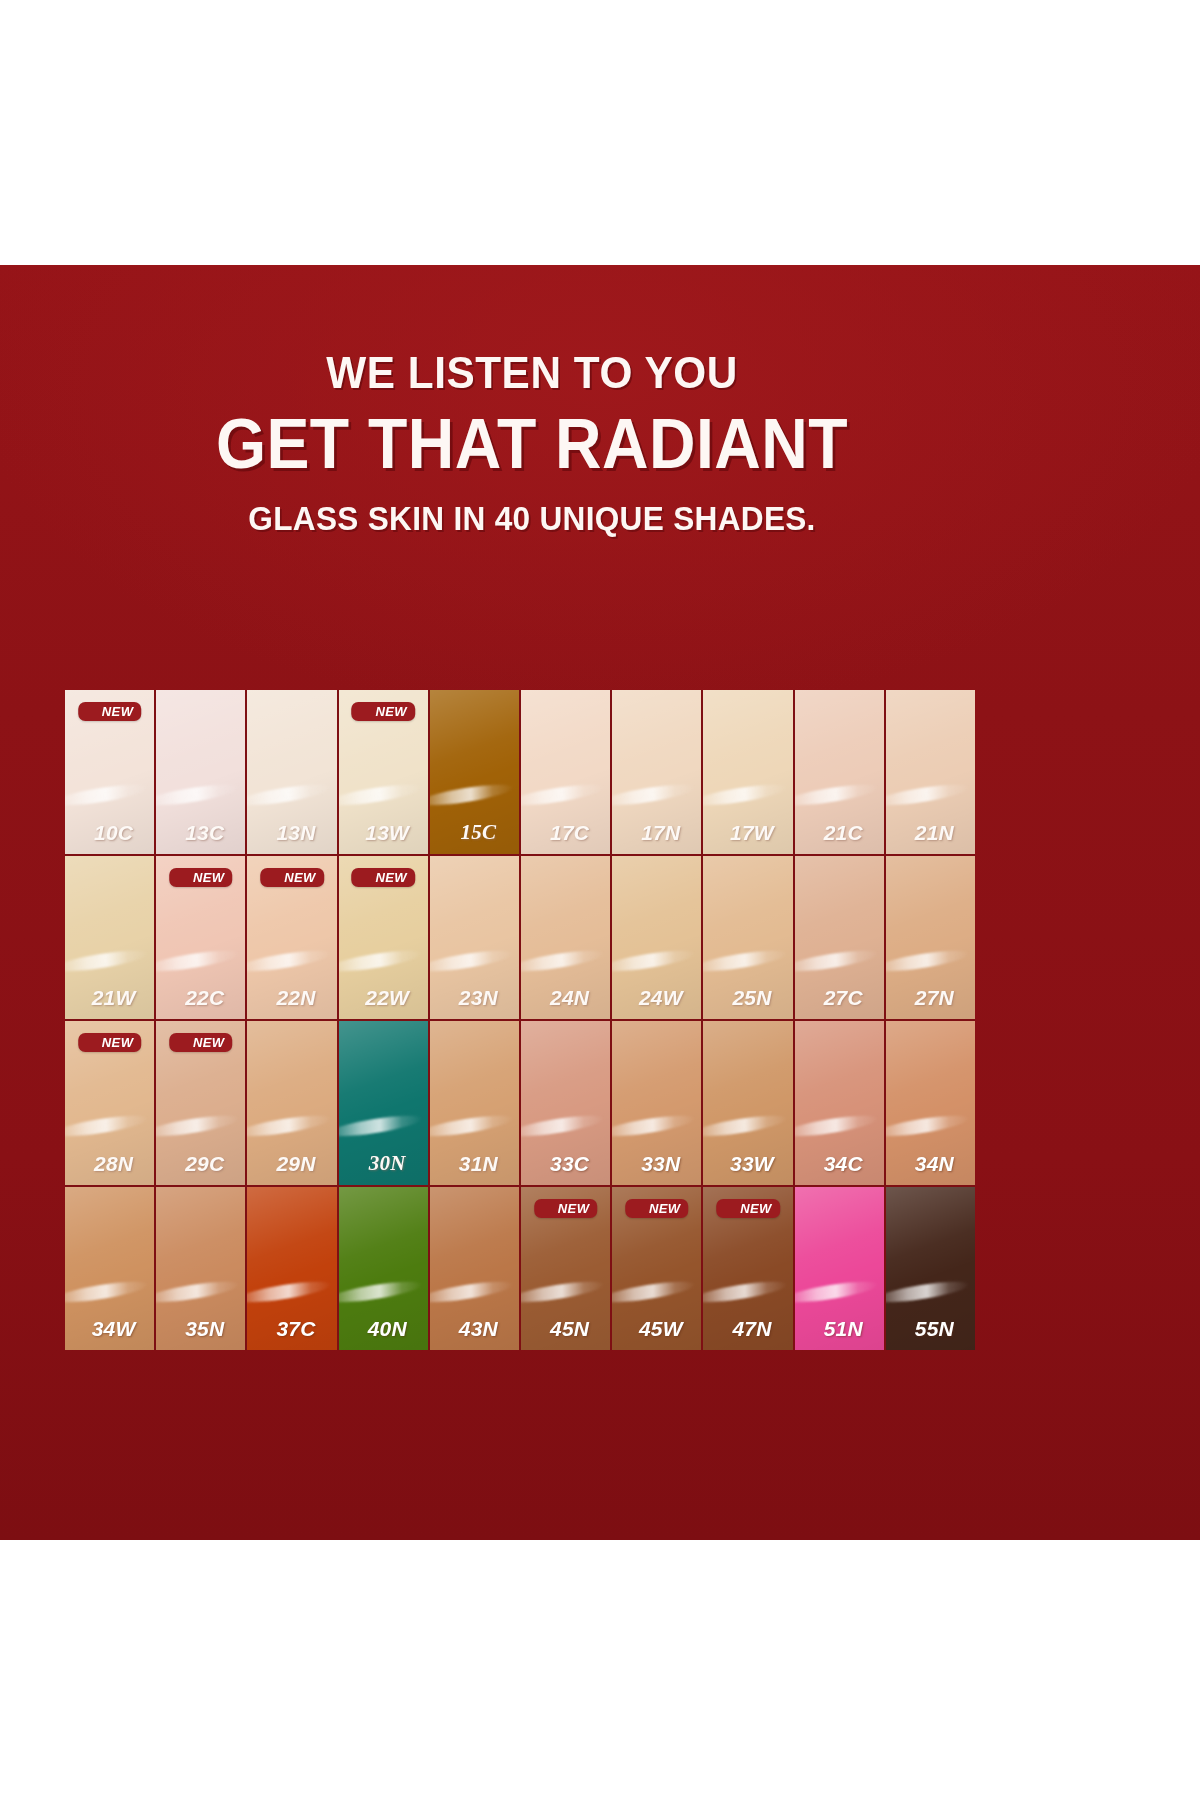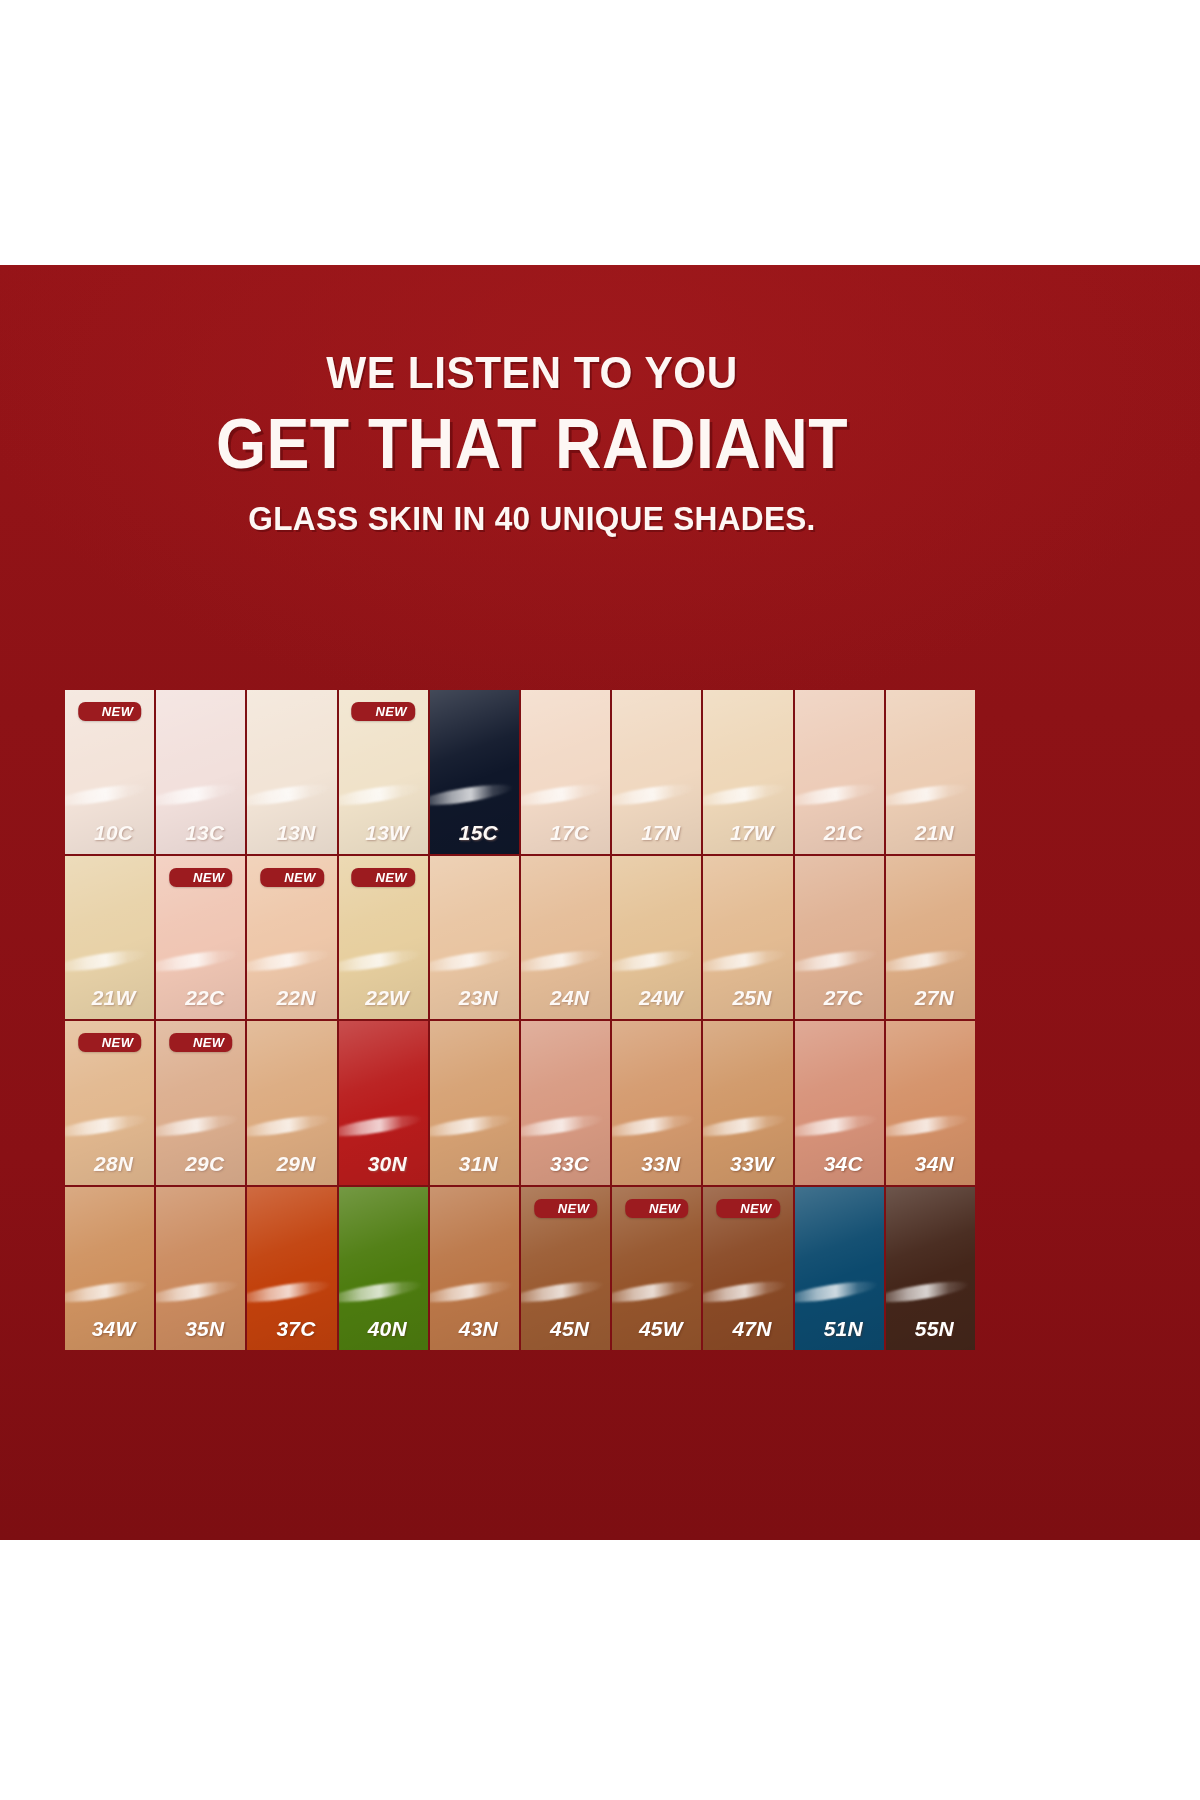--- a/index.html
+++ b/index.html
@@ -134,21 +134,21 @@
           <div class="sheen"></div>
           <div class="streak"></div>
           <div class="label">13N</div>
         </div>
         <div class="swatch light" style="background: rgb(240, 226, 201);">
           <div class="sheen"></div>
           <div class="streak"></div>
           <div class="badge" style="background: rgb(156, 27, 31);">NEW</div>
           <div class="label">13W</div>
         </div>
-        <div class="swatch light" style="background: #0f172a;">
+        <div class="swatch light" style="background: #a16207; font-family: Liberation Serif, serif;">
           <div class="sheen"></div>
           <div class="streak"></div>
           <div class="label">15C</div>
         </div>
         <div class="swatch light" style="background: rgb(242, 217, 198);">
           <div class="sheen"></div>
           <div class="streak"></div>
           <div class="label">17C</div>
         </div>
         <div class="swatch light" style="background: rgb(240, 216, 192);">
@@ -234,21 +234,21 @@
           <div class="sheen"></div>
           <div class="streak"></div>
           <div class="badge" style="background: rgb(156, 27, 31);">NEW</div>
           <div class="label">29C</div>
         </div>
         <div class="swatch light" style="background: rgb(220, 171, 128);">
           <div class="sheen"></div>
           <div class="streak"></div>
           <div class="label">29N</div>
         </div>
-        <div class="swatch light" style="background: #b91c1c;">
+        <div class="swatch light" style="background: #0f766e; font-family: Liberation Serif, serif;">
           <div class="sheen"></div>
           <div class="streak"></div>
           <div class="label">30N</div>
         </div>
         <div class="swatch light" style="background: rgb(214, 161, 115);">
           <div class="sheen"></div>
           <div class="streak"></div>
           <div class="label">31N</div>
         </div>
         <div class="swatch" style="background: rgb(216, 154, 130);">
@@ -312,21 +312,21 @@
           <div class="streak"></div>
           <div class="badge" style="background: rgb(156, 27, 31);">NEW</div>
           <div class="label">45W</div>
         </div>
         <div class="swatch" style="background: rgb(138, 74, 38);">
           <div class="sheen"></div>
           <div class="streak"></div>
           <div class="badge" style="background: rgb(156, 27, 31);">NEW</div>
           <div class="label">47N</div>
         </div>
-        <div class="swatch" style="background: #0c4a6e;">
+        <div class="swatch" style="background: #ec4899;">
           <div class="sheen"></div>
           <div class="streak"></div>
           <div class="label">51N</div>
         </div>
         <div class="swatch" style="background: rgb(68, 38, 26);">
           <div class="sheen"></div>
           <div class="streak"></div>
           <div class="label">55N</div>
         </div>
       </div>

